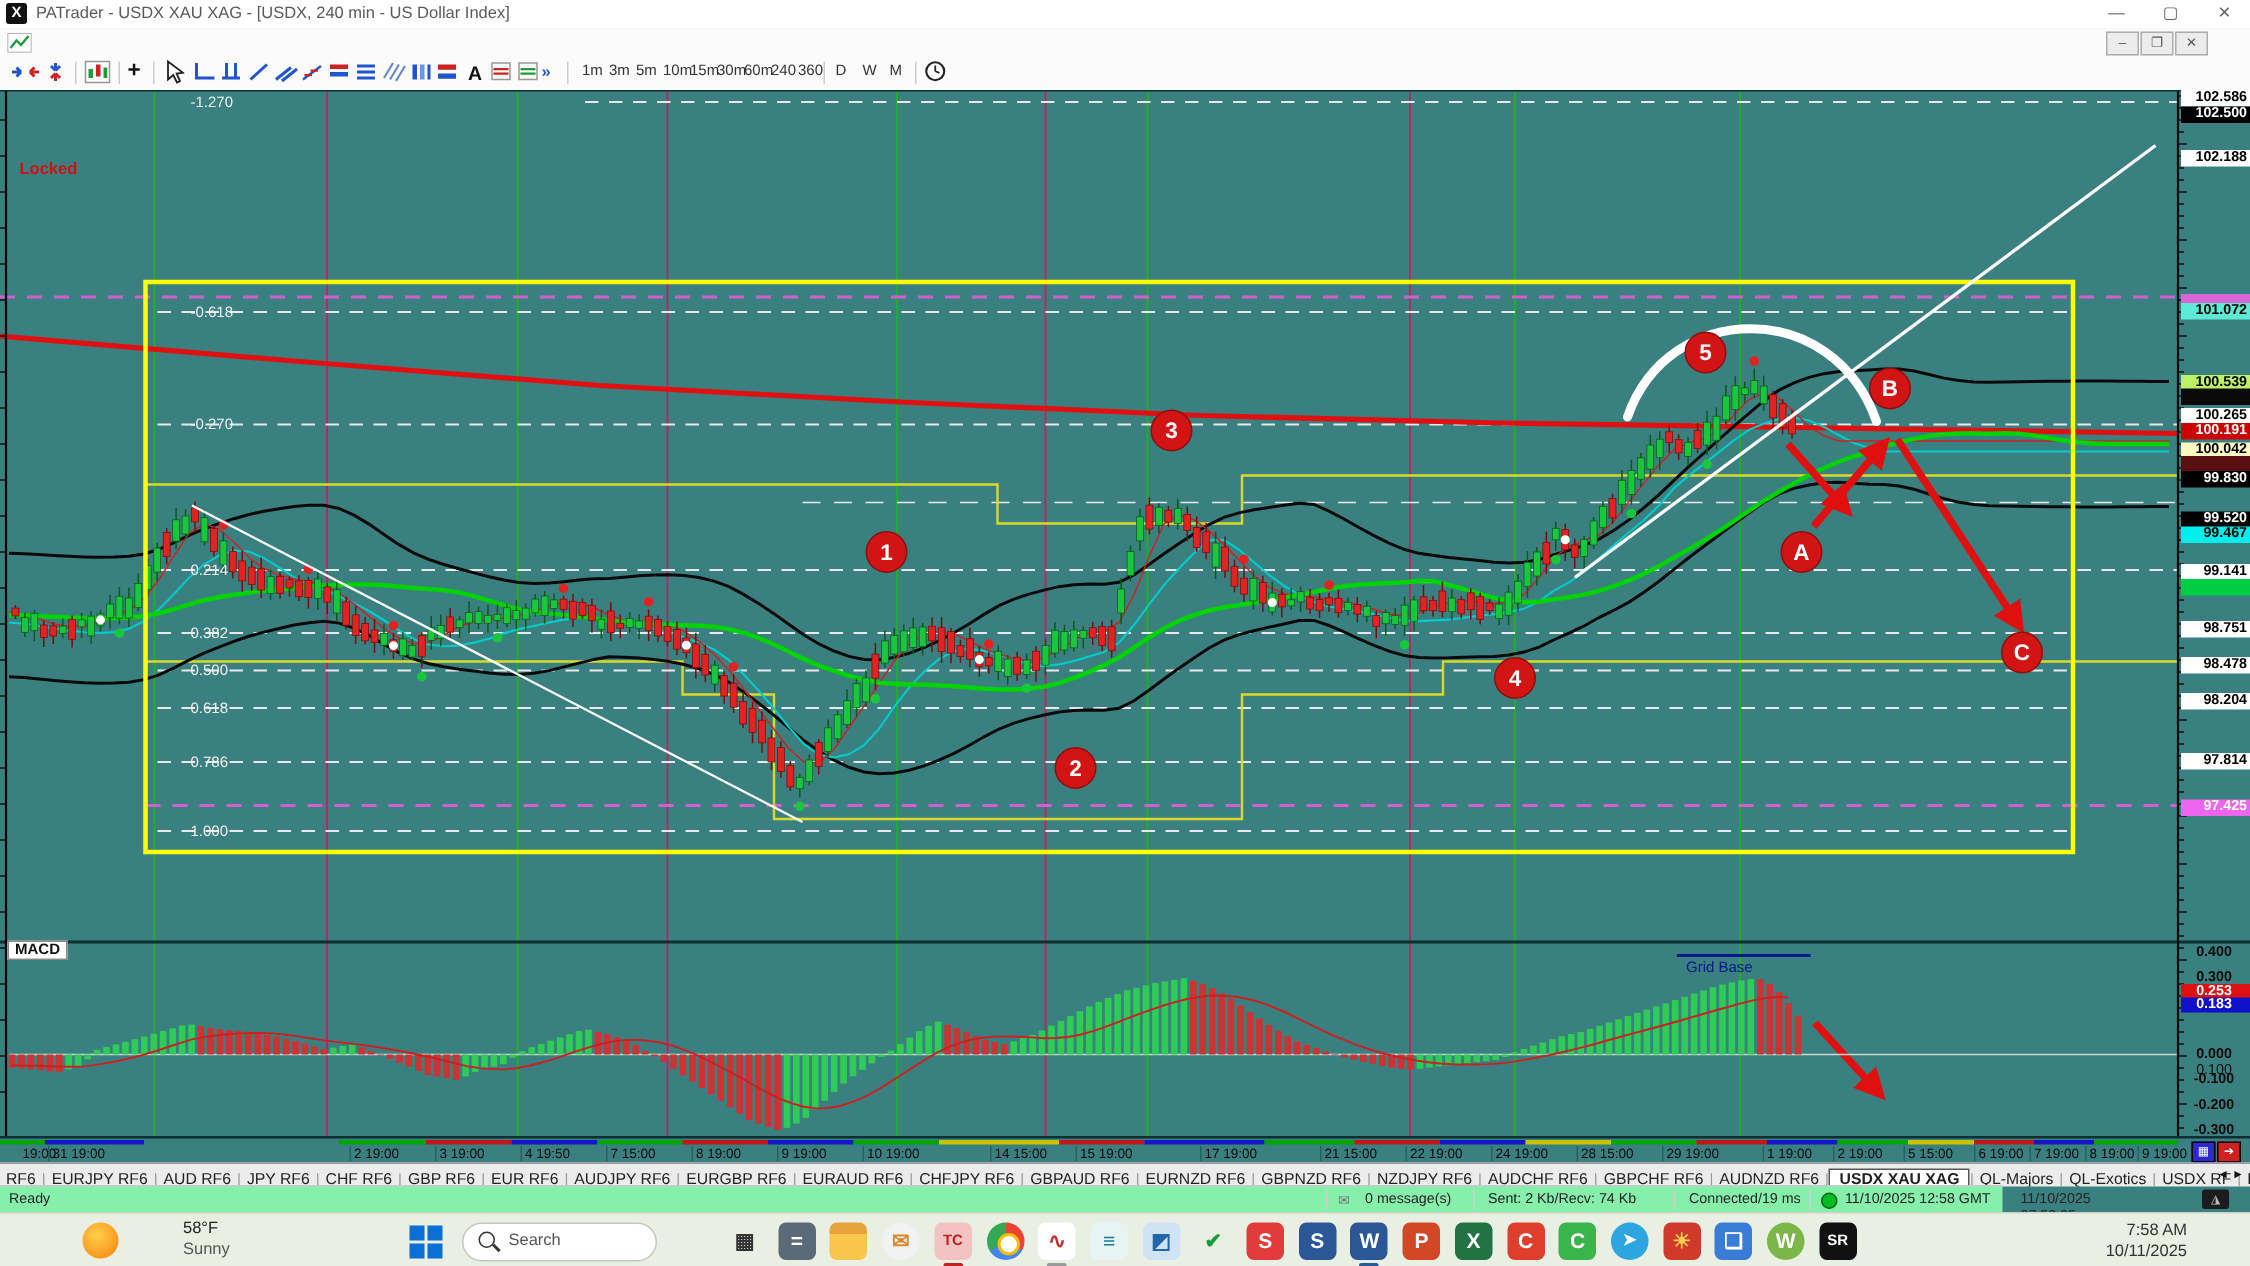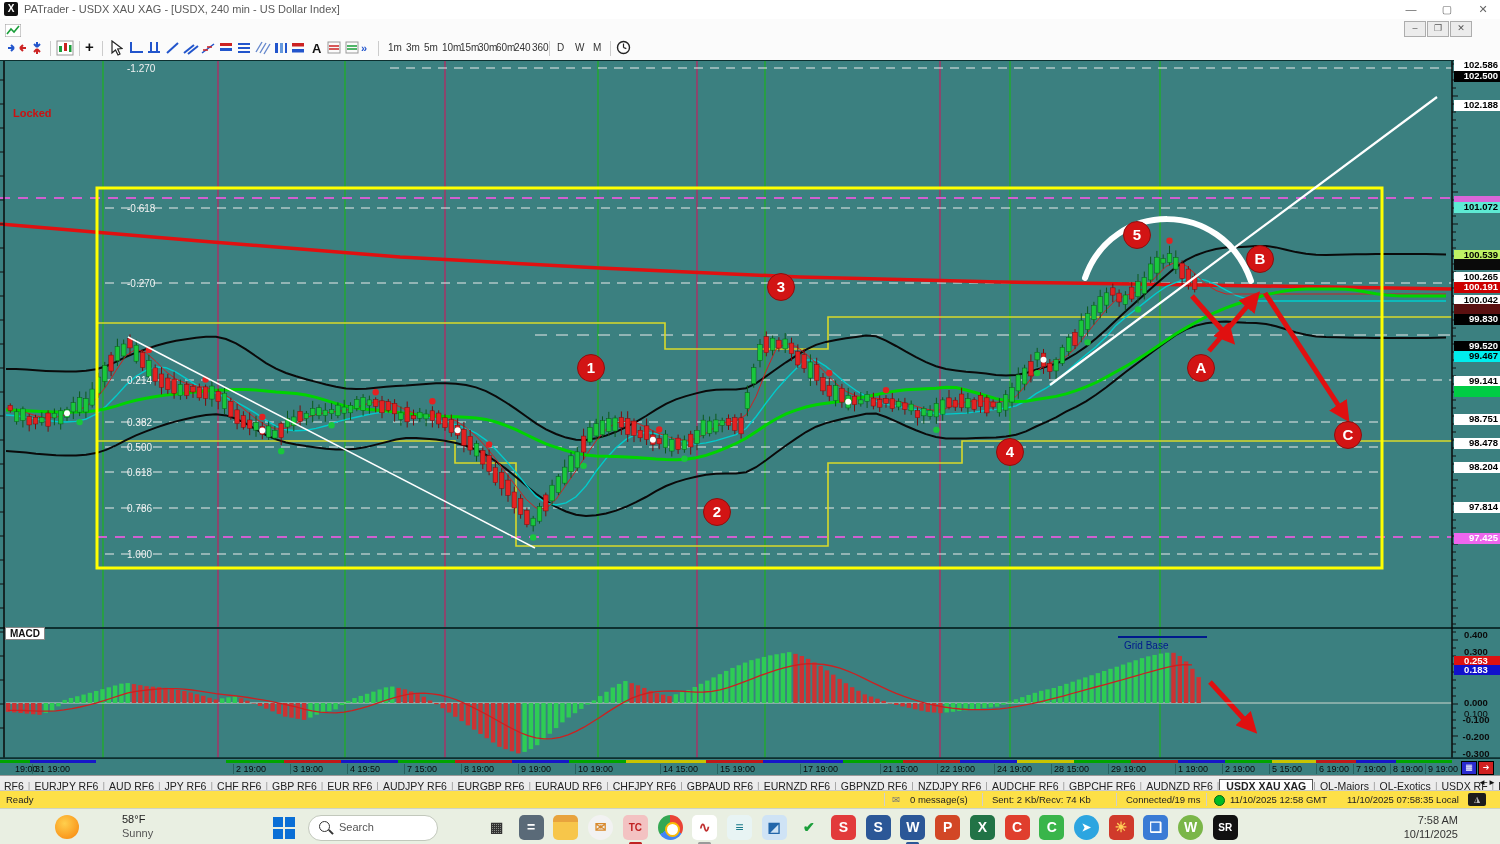--- a/index.html
+++ b/index.html
@@ -28,21 +28,21 @@
   .gridbase{position:absolute;left:1124px;top:640px;color:#001a8c;font-size:10px;z-index:4;}
   .timeaxis{position:absolute;left:0;top:758px;width:1500px;height:17px;background:#3b8080;border-top:1px solid #0d2f2f;z-index:3;}
   .tlab{position:absolute;top:4.5px;font-size:9px;color:#0a0a0a;border-left:1px solid #27615f;padding-left:2px;white-space:nowrap;}
   .strip{position:absolute;top:1px;height:3px;}
   .navico{position:absolute;top:2px;width:14px;height:12px;color:#fff;font-size:8px;text-align:center;line-height:12px;border:1px solid #000;}
   
   .tabsbar{position:absolute;left:0;top:775px;width:1500px;height:15px;background:#ececec;border-top:1px solid #9a9a9a;white-space:nowrap;overflow:hidden;z-index:6;}
   .tab{display:inline-block;font-size:10.5px;color:#222;padding:1px 4px;}
   .tab.active{background:#fff;border:1px solid #555;font-weight:bold;padding:0 6px;}
   .tabsep{color:#999;font-size:10px;}
-  .statusbar{position:absolute;left:0;top:790px;width:1500px;height:18px;background:#fde047;border-top:1px solid #c9c9c9;z-index:6;font-size:9.5px;color:#222;}
+  .statusbar{position:absolute;left:0;top:790px;width:1335px;height:18px;background:#86efac;border-top:1px solid #c9c9c9;z-index:6;font-size:9.5px;color:#222;}
   .sseg{position:absolute;top:3px;}
   .ssep{position:absolute;top:2px;width:1px;height:13px;background:#cfcfcf;}
   
   .taskbar{position:absolute;left:0;top:808px;width:1500px;height:36px;background:#e9efe2;border-top:1px solid #cdd4c6;z-index:7;}
   .sun{position:absolute;left:55px;top:6px;width:24px;height:24px;border-radius:50%;background:radial-gradient(circle at 40% 35%,#ffcf4d,#f8820a);}
   .wtemp{position:absolute;left:122px;top:4px;font-size:11px;color:#222;}
   .wcond{position:absolute;left:122px;top:18px;font-size:11px;color:#555;}
   .startbtn{position:absolute;left:272px;top:7px;width:24px;height:24px;}
   .searchpill{position:absolute;left:308px;top:6px;width:128px;height:24px;background:#fff;border:1px solid #c2c8bc;border-radius:13px;}
   .magglass{position:absolute;left:10px;top:5px;width:9px;height:9px;border:1.8px solid #333;border-radius:50%;}
@@ -965,21 +965,21 @@
   <div id="price-labels">
       <div class="plabel" style="top:60px;background:#ffffff;color:#000000">102.586</div>
       <div class="plabel" style="top:71px;background:#000000;color:#ffffff">102.500</div>
       <div class="plabel" style="top:100px;background:#ffffff;color:#000000">102.188</div>
       <div class="plabel" style="top:196px;background:#d966d9;color:#000000"></div>
       <div class="plabel" style="top:202px;background:#5eead4;color:#000000">101.072</div>
       <div class="plabel" style="top:250px;background:#bef264;color:#000000">100.539</div>
       <div class="plabel" style="top:259px;background:#0a0a0a;color:#ffffff"></div>
       <div class="plabel" style="top:272px;background:#ffffff;color:#000000">100.265</div>
       <div class="plabel" style="top:282px;background:#cc0000;color:#ffffff">100.191</div>
-      <div class="plabel" style="top:295px;background:#ffffff;color:#000000">100.042</div>
+      <div class="plabel" style="top:295px;background:#fef9c3;color:#000000">100.042</div>
       <div class="plabel" style="top:304px;background:#5a1010;color:#ffffff"></div>
       <div class="plabel" style="top:314px;background:#000000;color:#ffffff">99.830</div>
       <div class="plabel" style="top:341px;background:#000000;color:#ffffff">99.520</div>
       <div class="plabel" style="top:351px;background:#00eeee;color:#000000">99.467</div>
       <div class="plabel" style="top:376px;background:#ffffff;color:#000000">99.141</div>
       <div class="plabel" style="top:386px;background:#00cc44;color:#000000"></div>
       <div class="plabel" style="top:414px;background:#ffffff;color:#000000">98.751</div>
       <div class="plabel" style="top:438px;background:#ffffff;color:#000000">98.478</div>
       <div class="plabel" style="top:462px;background:#ffffff;color:#000000">98.204</div>
       <div class="plabel" style="top:502px;background:#ffffff;color:#000000">97.814</div>

